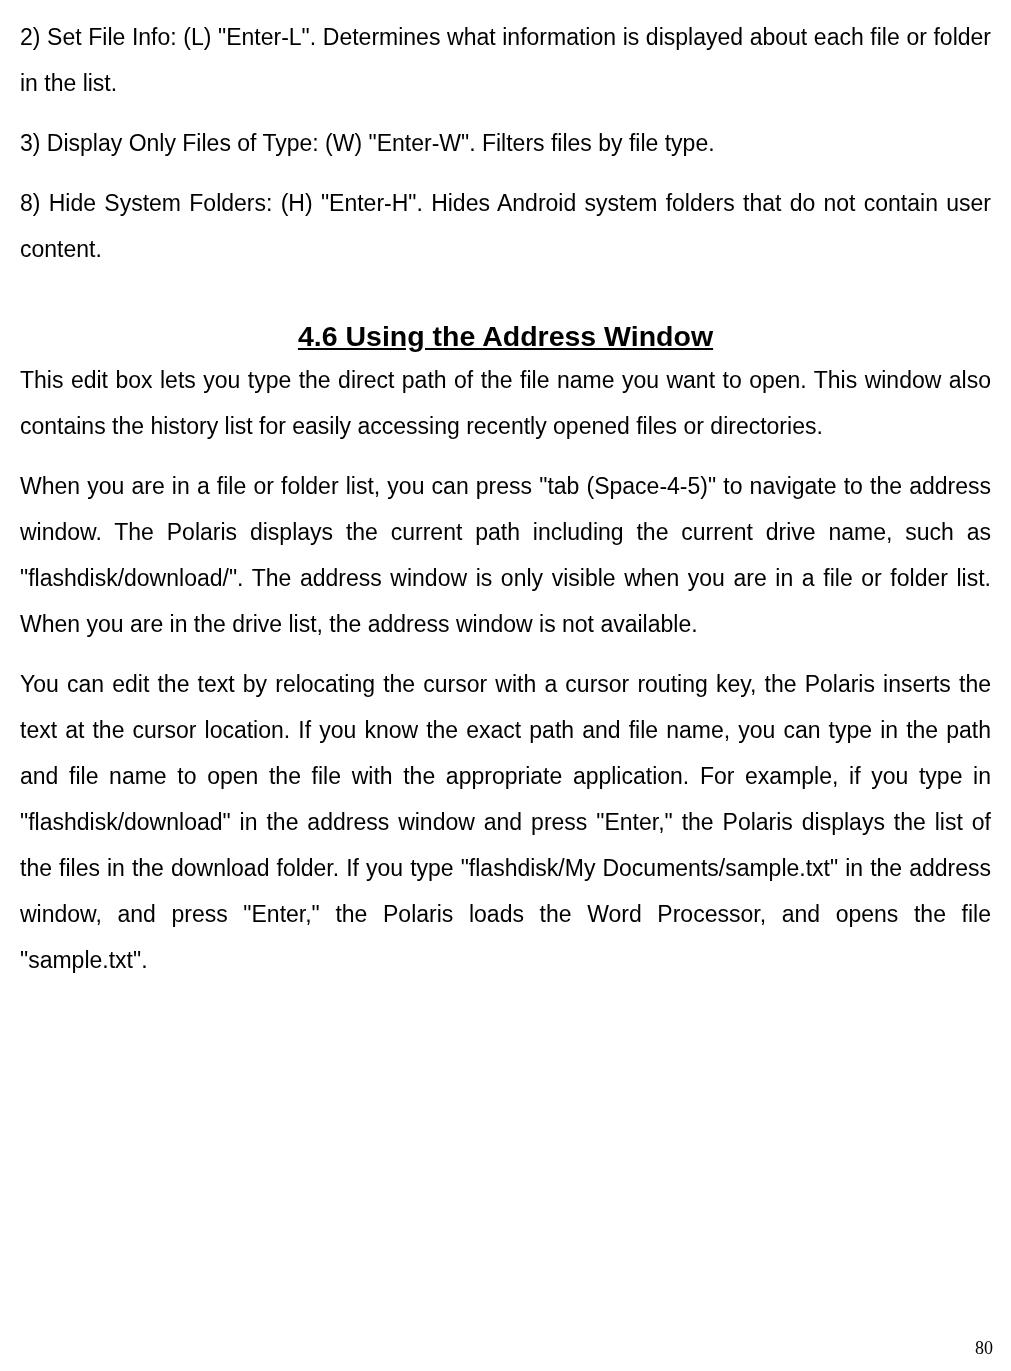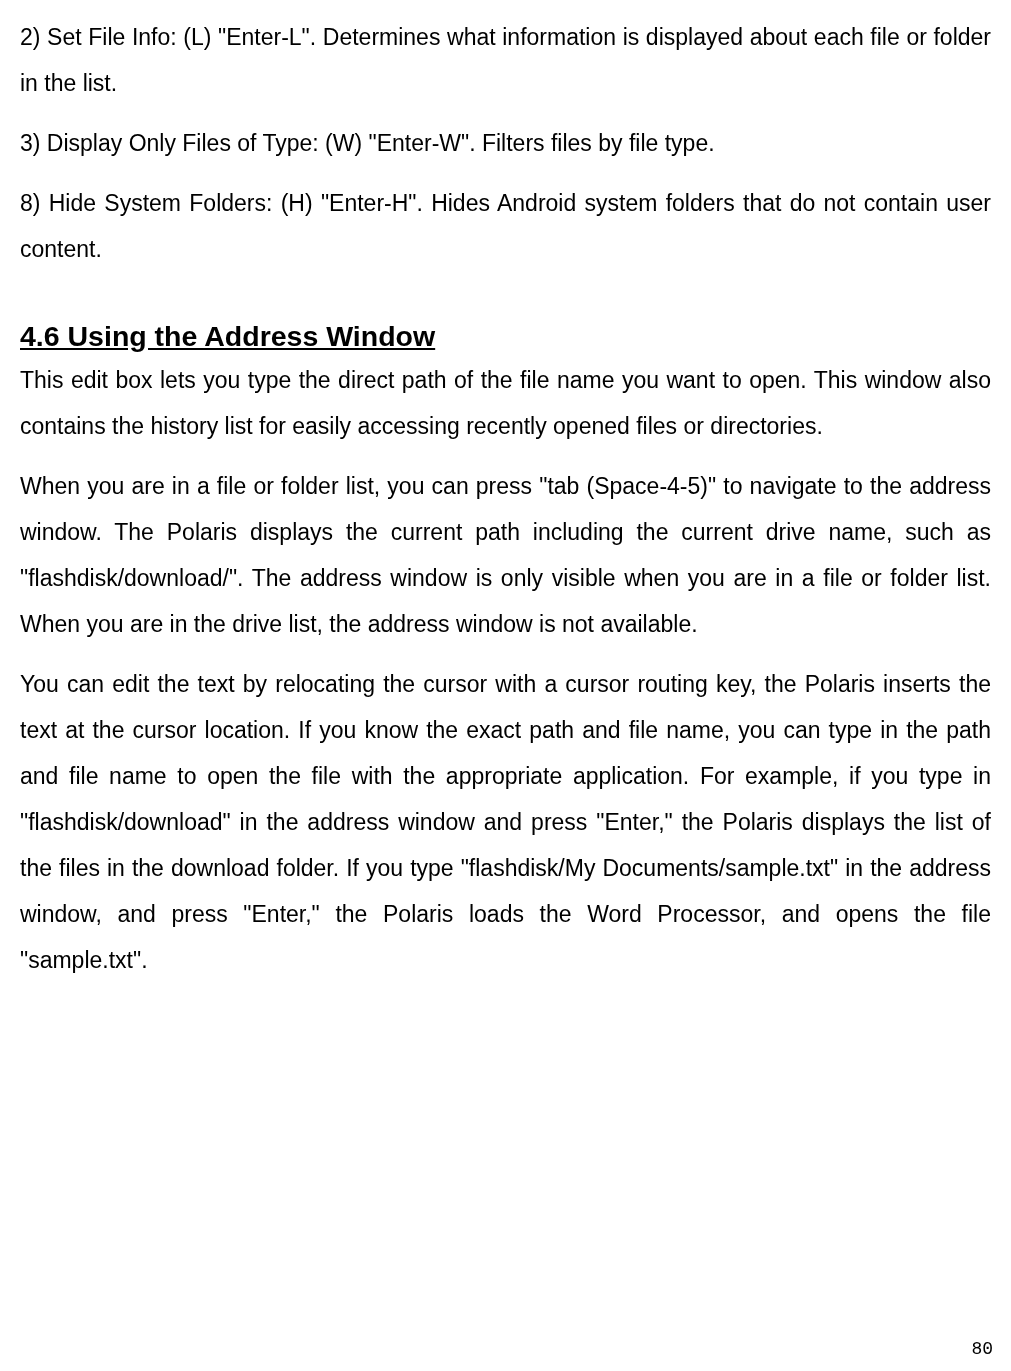--- a/index.html
+++ b/index.html
@@ -1,18 +1,19 @@
 <!DOCTYPE html>
 <html><head>
   <meta charset="utf-8">
   <style>
     * {
       margin: 0;
       padding: 0;
       box-sizing: border-box;
+      text-align: center;
     }
     body {
       font-family: Arial, Helvetica, sans-serif;
       background: #ffffff;
       color: #000000;
       width: 1011px;
       height: 1371px;
       padding: 14px 20px 20px 20px;
       position: relative;
     }
@@ -27,21 +28,21 @@
       font-weight: bold;
       text-decoration: underline;
       margin-top: 48px;
       margin-bottom: 4px;
     }
     .page-number {
       position: absolute;
       bottom: 12px;
       right: 18px;
       font-size: 18px;
-      font-family: Liberation Mono, monospace;
+      font-family: Liberation Serif, serif;
       margin-left: 32px;
     }
   </style>
 </head>
 <body>
 
 <p class="para">2) Set File Info: (L) "Enter-L". Determines what information is displayed about each file or folder in the list.</p>
 <p class="para">3) Display Only Files of Type: (W) "Enter-W". Filters files by file type.</p>
 <p class="para">8) Hide System Folders: (H) "Enter-H". Hides Android system folders that do not contain user content.</p>
 

